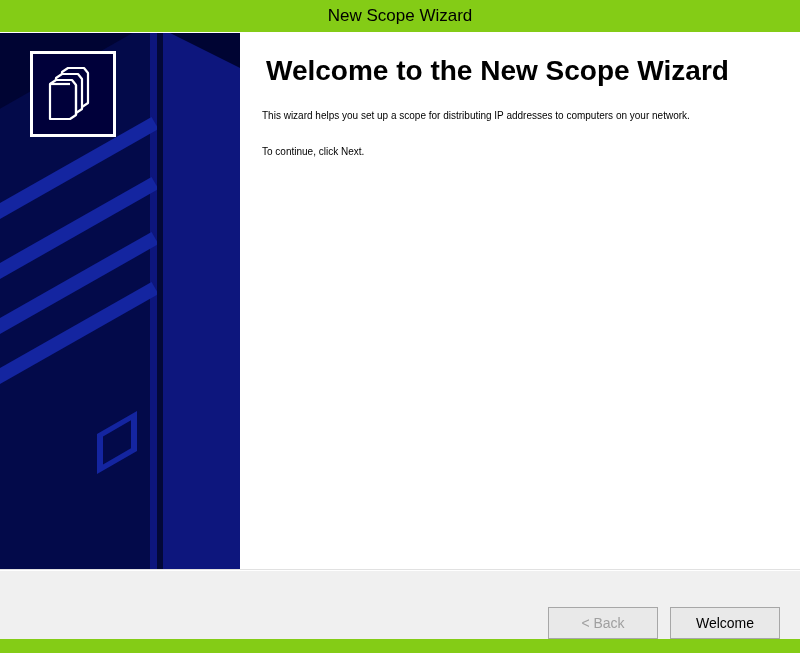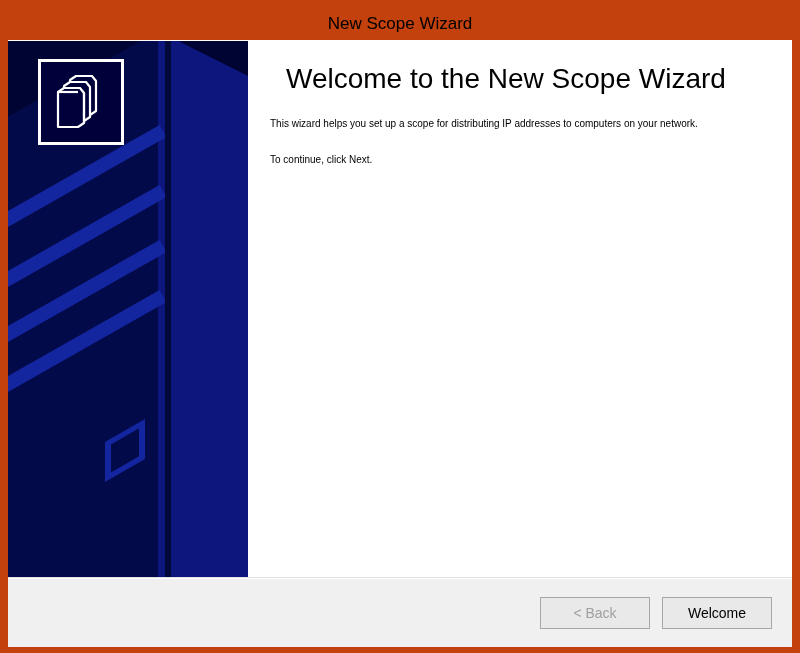--- a/index.html
+++ b/index.html
@@ -1,26 +1,26 @@
 <!DOCTYPE html>
 <html><head>
 <meta charset="utf-8">
 <style>
   html,body{margin:0;padding:0;height:100%;font-family:"Segoe UI",Arial,sans-serif;background:#fff}
-  .frame{box-sizing:border-box;width:800px;height:653px;background:#c2410c;padding:8px}
+  .frame{box-sizing:border-box;width:800px;height:653px;background:#84cc16;}
   .titlebar{height:32px;line-height:32px;text-align:center;color:#000;font-size:17px}
   .window{box-sizing:border-box;height:605px;background:#fff;border-top:1px solid #fff}
   
   .main{height:536px;position:relative;border-bottom:1px solid #e1e1e1}
   .side-art{position:absolute;left:0;top:0;width:240px;height:536px;background:#000433;overflow:hidden}
   .content{position:absolute;left:240px;top:0;right:0;height:536px;padding:22px 34px 0 22px;box-sizing:border-box}
-  h1{margin:0 0 22px 16px;font-size:28px;font-weight:normal;line-height:1.15;color:#000}
+  h1{margin:0 0 22px 4px;font-size:28px;font-weight:bold;line-height:1.15;color:#000}
   p{margin:0 0 22px 0;font-size:10px;color:#000;line-height:1.35}
   
-  .buttons{height:68px;background:#f0f0f0;border-top:1px solid #fff;display:flex;justify-content:flex-end;align-items:center;padding-right:20px;gap:12px}
+  .buttons{height:68px;background:#f0f0f0;border-top:1px solid #fff;display:flex;justify-content:flex-end;align-items:flex-end;padding-right:20px;gap:12px}
   .btn{height:32px;min-width:110px;padding:0 14px;font:14px/30px "Segoe UI",Arial,sans-serif;border:1px solid #a7a7a7;background:#e9e9e9;color:#000;cursor:pointer}
   .btn[disabled]{color:#a0a0a0;cursor:default}
   .btn.primary{border-color:#3398c9;background:#e5f3fb}
   
   .iconbox{position:absolute;left:30px;top:18px;width:80px;height:80px;background:#00003a;border:3px solid #fff;display:flex;align-items:center;justify-content:center}
 </style>
 </head>
 <body>
 
 <div class="frame">

